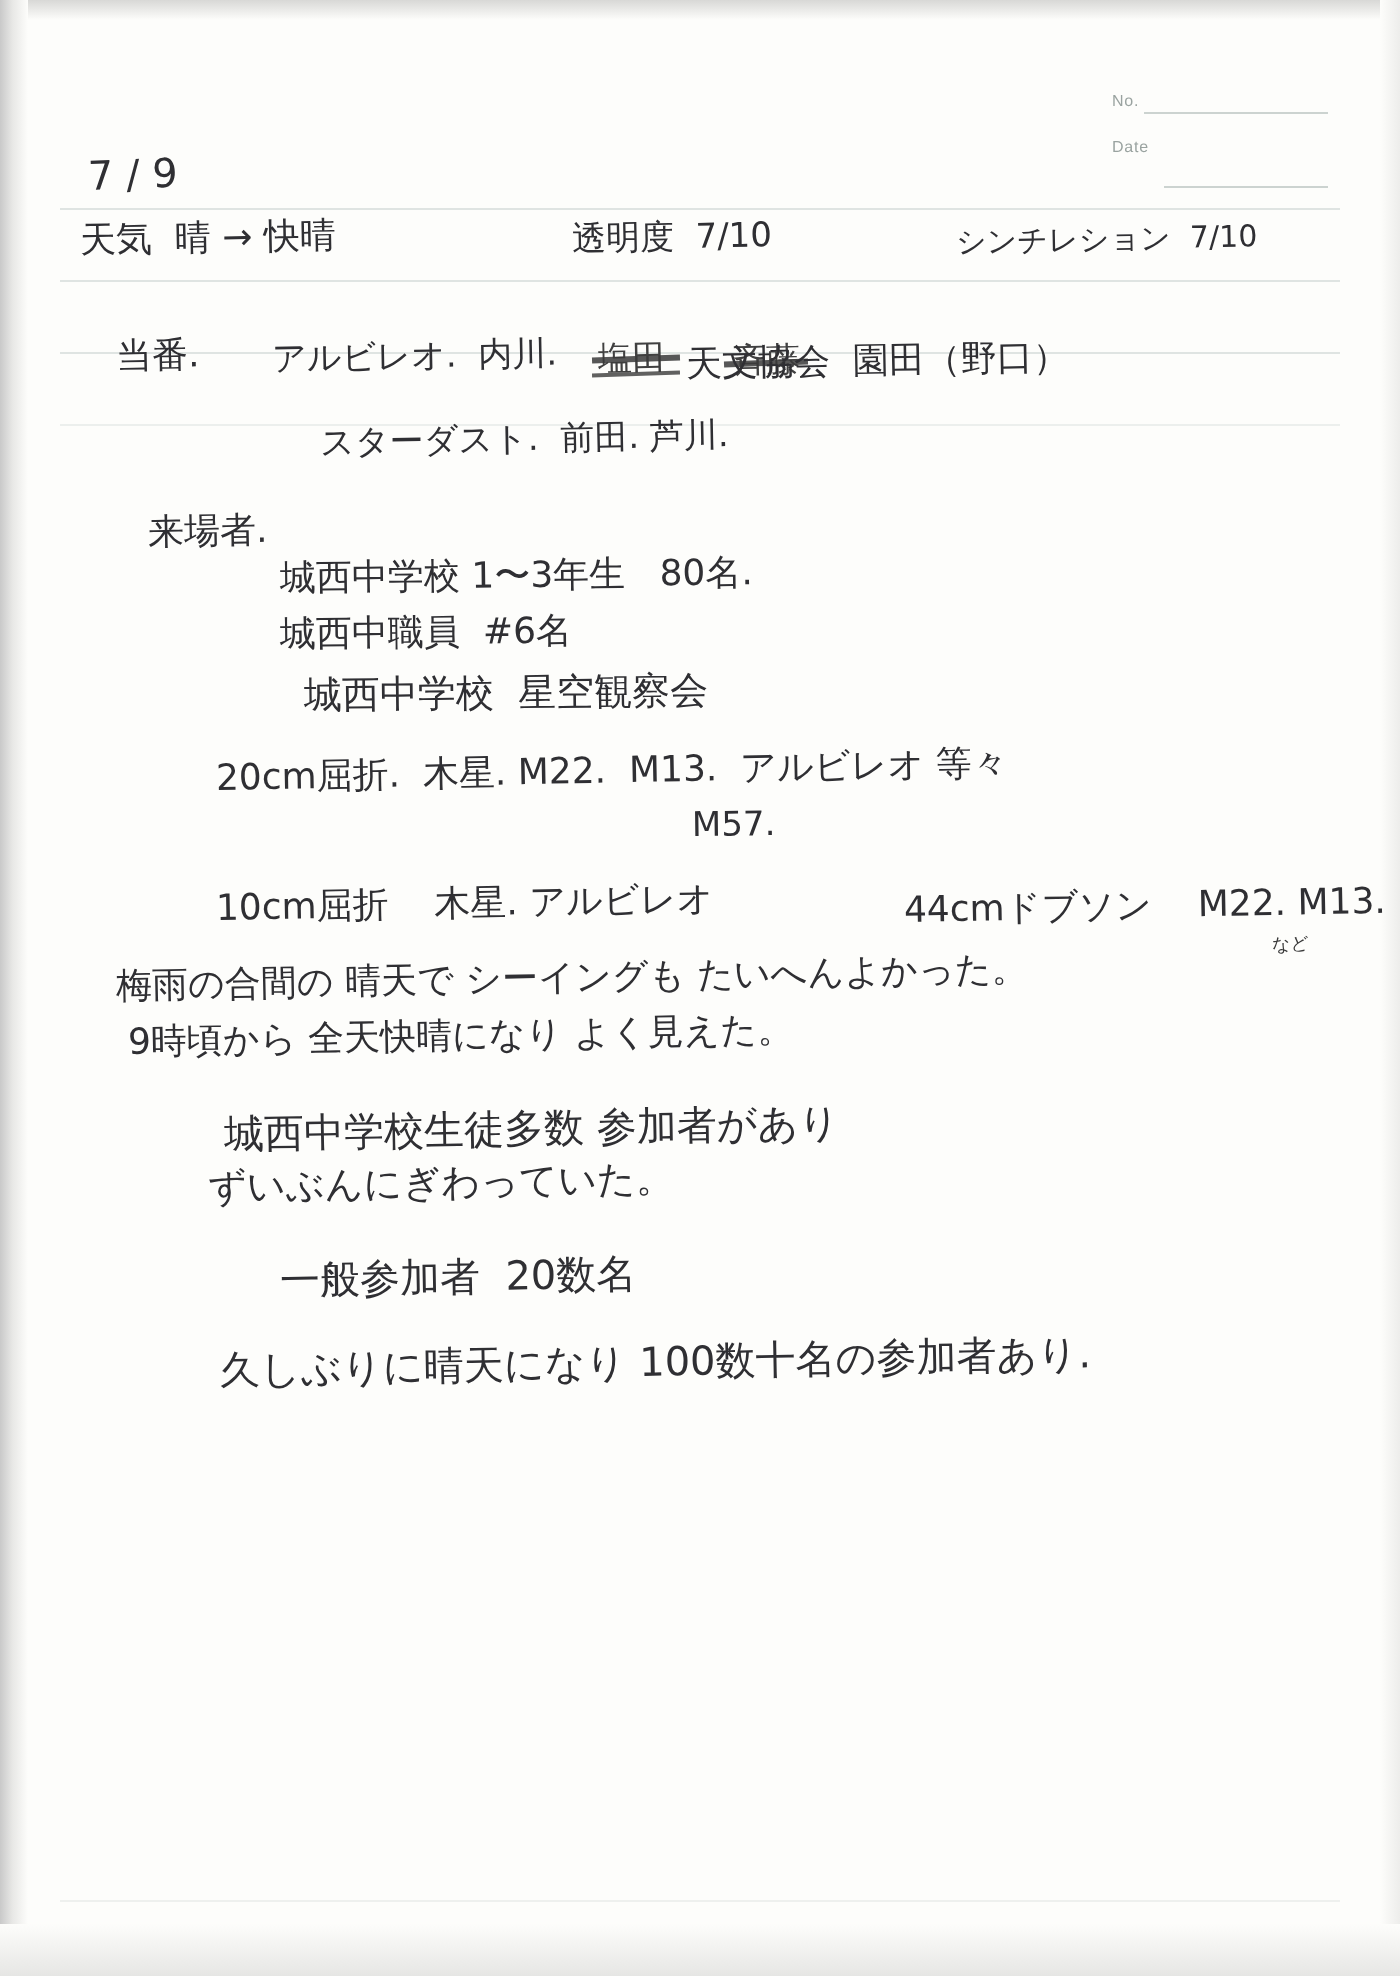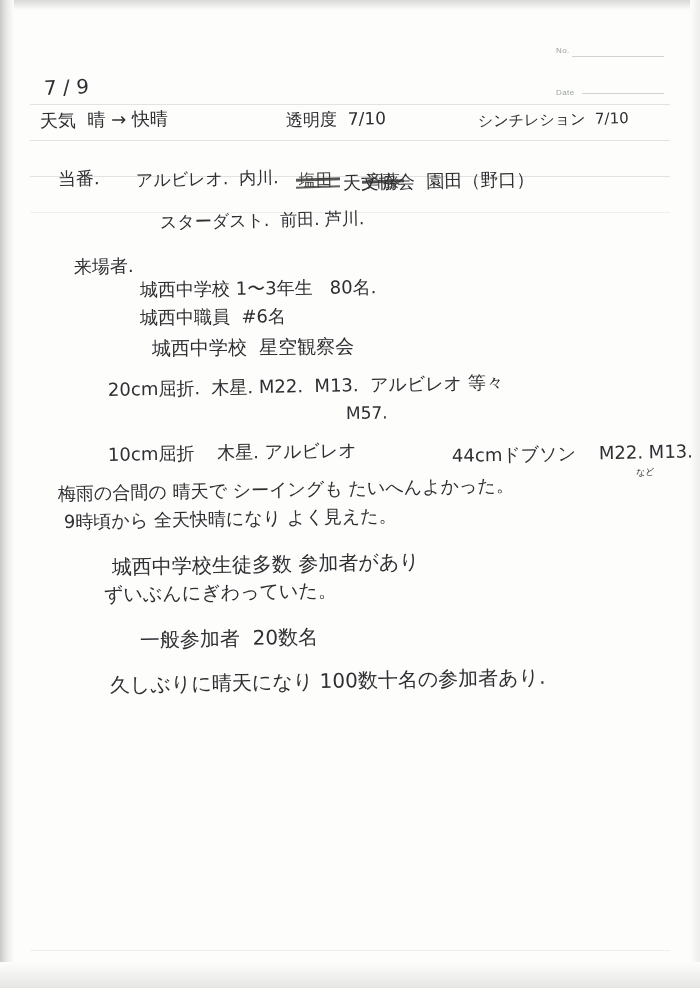--- a/index.html
+++ b/index.html
@@ -123,21 +123,21 @@
   <div class="scan-edge-bottom"></div>
 
   <div class="rule" style="top:104px;"></div>
   <div class="rule" style="top:140px;"></div>
   <div class="rule" style="top:176px;"></div>
   <div class="rule" style="top:212px; opacity:.55;"></div>
   <div class="rule" style="top:950px; opacity:.5;"></div>
 
   <div class="hdr-field" style="left:556px; top:46px;">No.</div>
   <div class="hdr-line" style="left:572px; top:56px; width:92px;"></div>
-  <div class="hdr-field" style="left:556px; top:88px;">Date</div>
+  <div class="hdr-field" style="left:556px; top:69px;">Date</div>
   <div class="hdr-line" style="left:582px; top:93px; width:82px;"></div>
 
   <div class="hw ink s20 slant-c" style="left:44px; top:78px;">7 / 9</div>
 
   <div class="hw hw-ja ink s18 slant-b" style="left:40px; top:112px;">天気  晴 → 快晴</div>
   <div class="hw hw-ja ink s17 slant-b" style="left:286px; top:112px;">透明度  7/10</div>
   <div class="hw hw-ja ink s15 slant-b" style="left:478px; top:114px; font-size:15px;">シンチレション  7/10</div>
 
   <div class="hw hw-ja ink s18 slant-b" style="left:58px; top:170px;">当番.</div>
   <div class="hw hw-ja ink s17 slant-b" style="left:136px; top:172px;">アルビレオ.  内川.</div>

